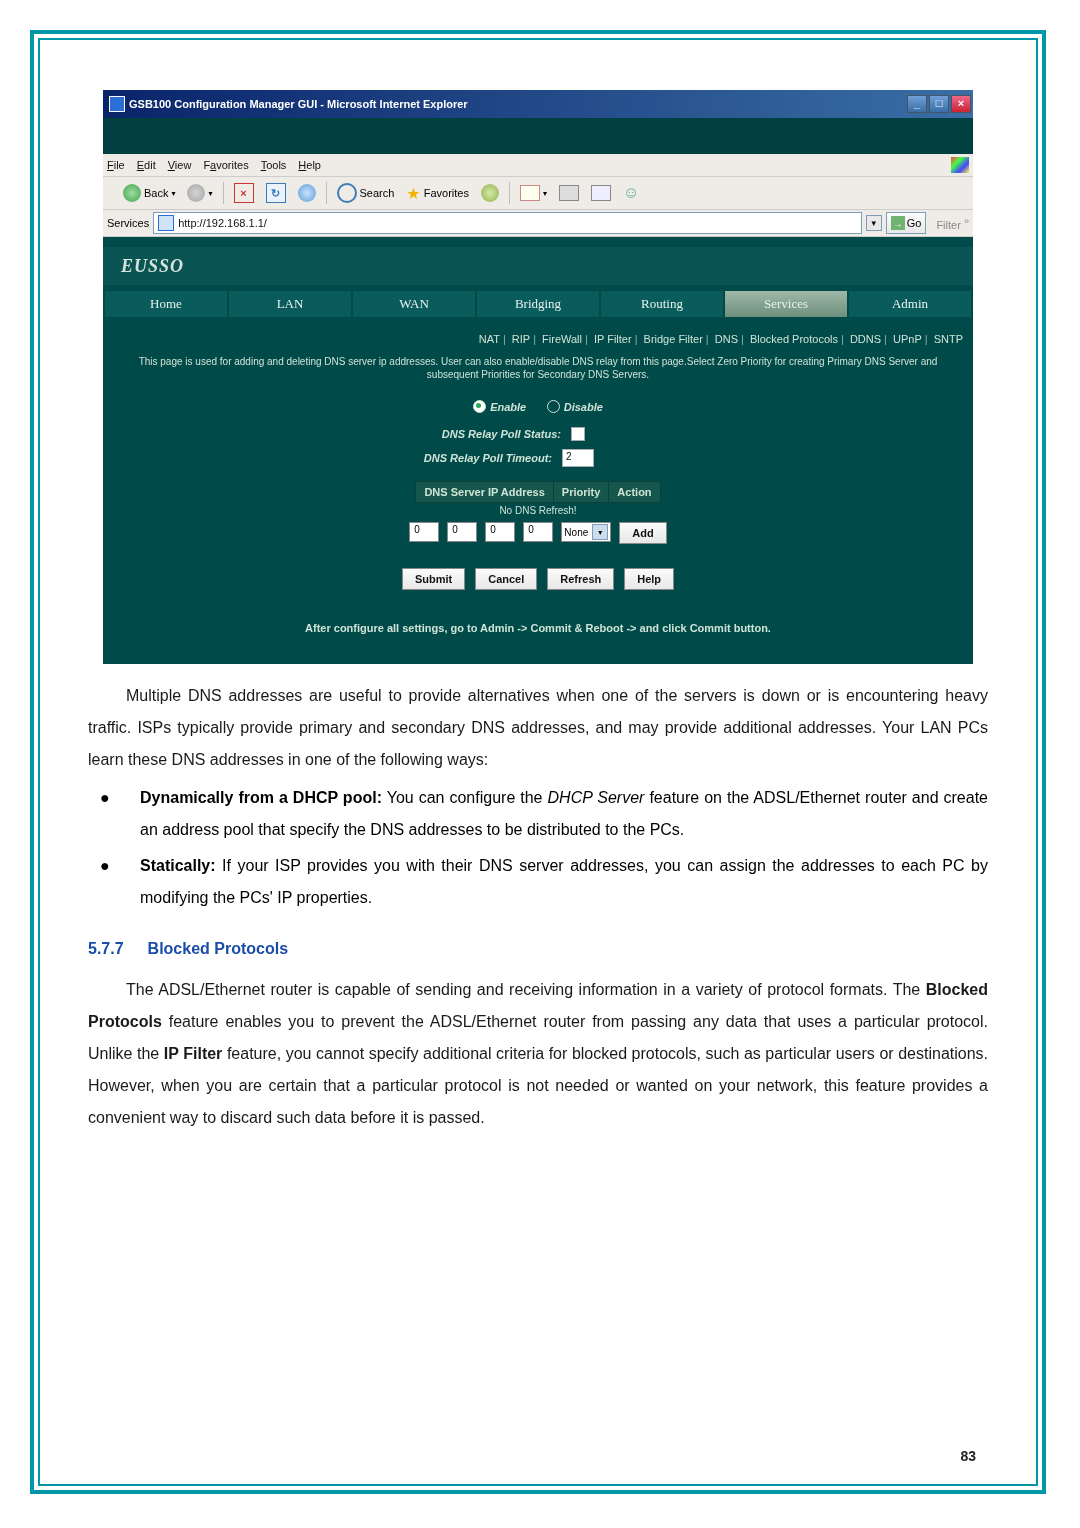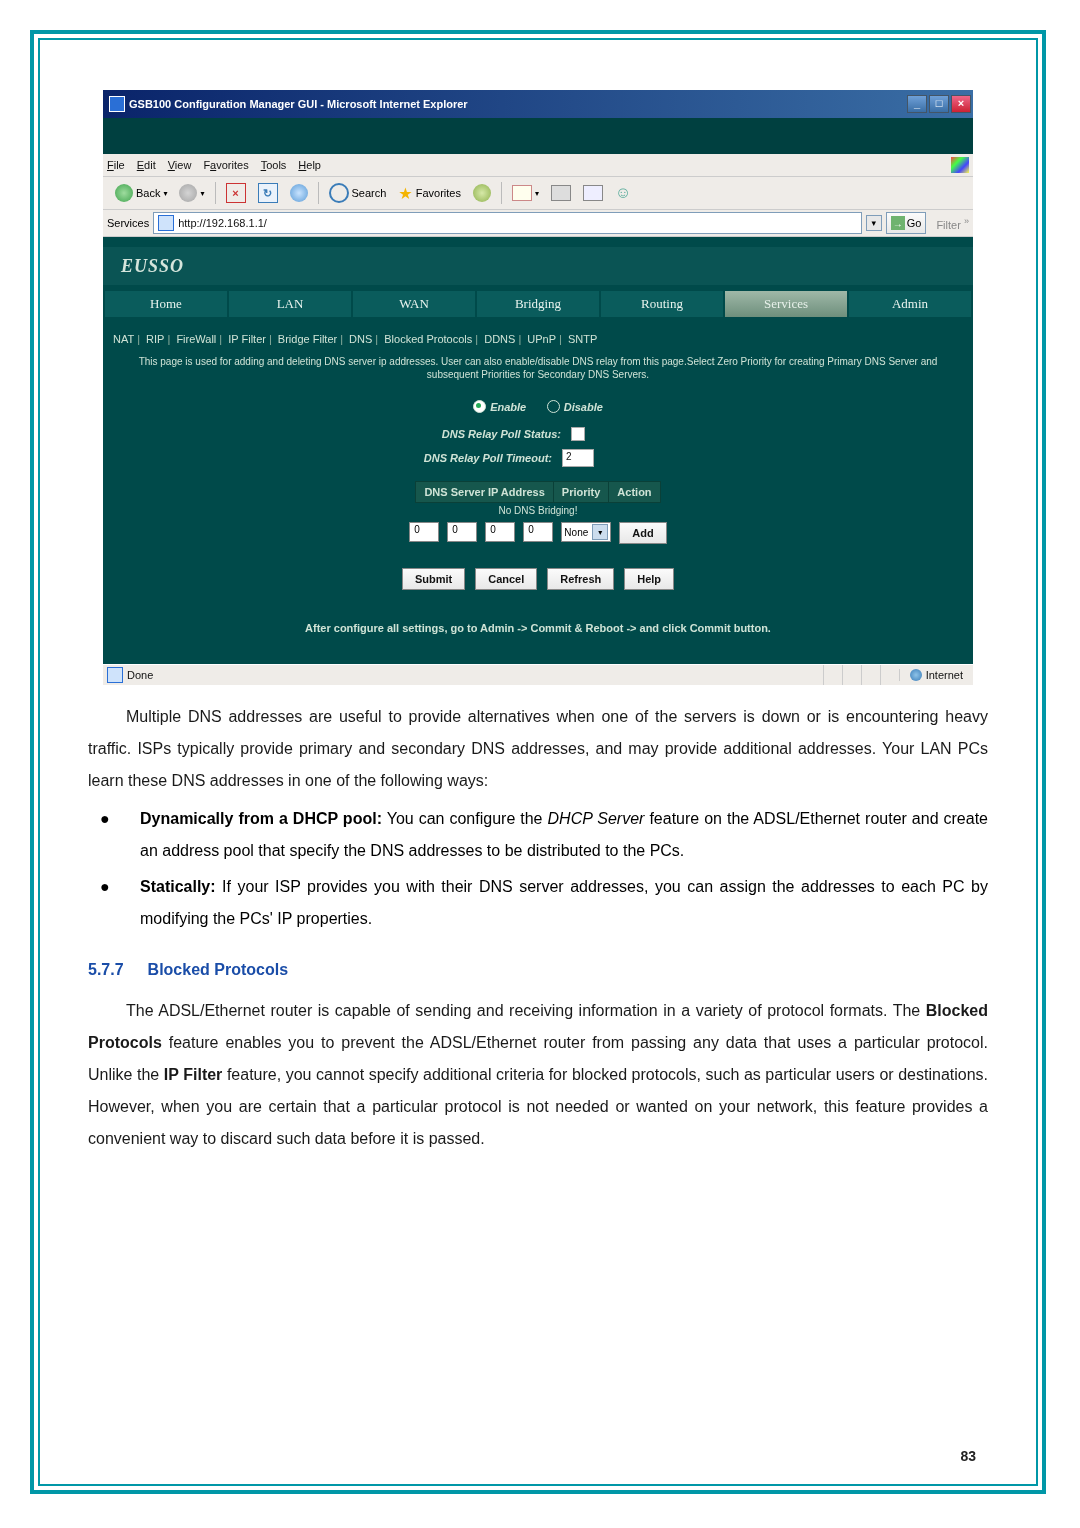--- a/index.html
+++ b/index.html
@@ -91,21 +91,21 @@
     right: 4px;
     width: 18px;
     height: 16px;
     background: linear-gradient(135deg, #f44, #4f4, #44f, #ff4);
   }
   .toolbar {
     height: 32px;
     background: #efece8;
     display: flex;
     align-items: center;
-    padding-left: 8px;
+    padding-left: 16px;
     border-bottom: 1px solid #ccc;
     gap: 4px;
     font-size: 11px;
   }
   .tb-btn {
     display: flex;
     align-items: center;
     gap: 3px;
     padding: 2px 4px;
   }
@@ -186,21 +186,21 @@
     color: #e8f3ee;
     font-size: 13px;
     font-family: Georgia, serif;
     background: #0a5c5c;
   }
   .main-tab.active {
     background: linear-gradient(#9fb8a8,#6e8f7c);
     color: #e6f0e9;
   }
   .subtabs {
-    text-align: left;
+    text-align: right;
     color: #cfe3d6;
     font-size: 11px;
     padding: 16px 10px 10px;
     font-family: Verdana, sans-serif;
   }
   .subtabs .sep { color: #8fb0a0; padding: 0 3px; }
   .page-title {
     text-align: center;
     color: #cfe3d6;
     font-size: 12px;
@@ -532,21 +532,21 @@
 
         <table class="dns-table">
           <tbody>
               <tr>
             <th>DNS Server IP Address</th>
             <th>Priority</th>
             <th>Action</th>
           </tr>
         </tbody>
           </table>
-        <div class="no-entries">No DNS Bridging!</div>
+        <div class="no-entries">No DNS Refresh!</div>
 
         <div class="input-row">
           <span class="ip-octet">0</span>
           <span class="ip-octet">0</span>
           <span class="ip-octet">0</span>
           <span class="ip-octet">0</span>
           <span class="select-box">
             <span>None</span>
             <span class="select-chevron">▾</span>
           </span>
@@ -556,36 +556,20 @@
         <div class="btn-row">
           <span class="btn">Submit</span>
           <span class="btn">Cancel</span>
           <span class="btn">Refresh</span>
           <span class="btn">Help</span>
         </div>
 
         <div class="footer-note">After configure all settings, go to Admin -&gt; Commit &amp; Reboot -&gt; and click Commit button.</div>
       </div>
 
-      <div class="statusbar">
-        <div class="status-left">
-          <span class="status-ie"></span>
-          <span>Done</span>
-        </div>
-        <div class="status-cells">
-          <div class="status-cell"></div>
-          <div class="status-cell"></div>
-          <div class="status-cell"></div>
-          <div class="status-cell"></div>
-        </div>
-        <div class="status-zone">
-          <span class="globe"></span>
-          <span>Internet</span>
-        </div>
-      </div>
     </div>
 
     <p class="doc-text indent">Multiple DNS addresses are useful to provide alternatives when one of the servers is down or is encountering heavy traffic. ISPs typically provide primary and secondary DNS addresses, and may provide additional addresses. Your LAN PCs learn these DNS addresses in one of the following ways:</p>
 
     <ul class="doc-list">
       <li>
         <strong>Dynamically from a DHCP pool:</strong><span> You can configure the </span><em>DHCP Server</em><span> feature on the ADSL/Ethernet router and create an address pool that specify the DNS addresses to be distributed to the PCs.</span>
       </li>
       <li>
         <strong>Statically:</strong><span> If your ISP provides you with their DNS server addresses, you can assign the addresses to each PC by modifying the PCs' IP properties.</span>

